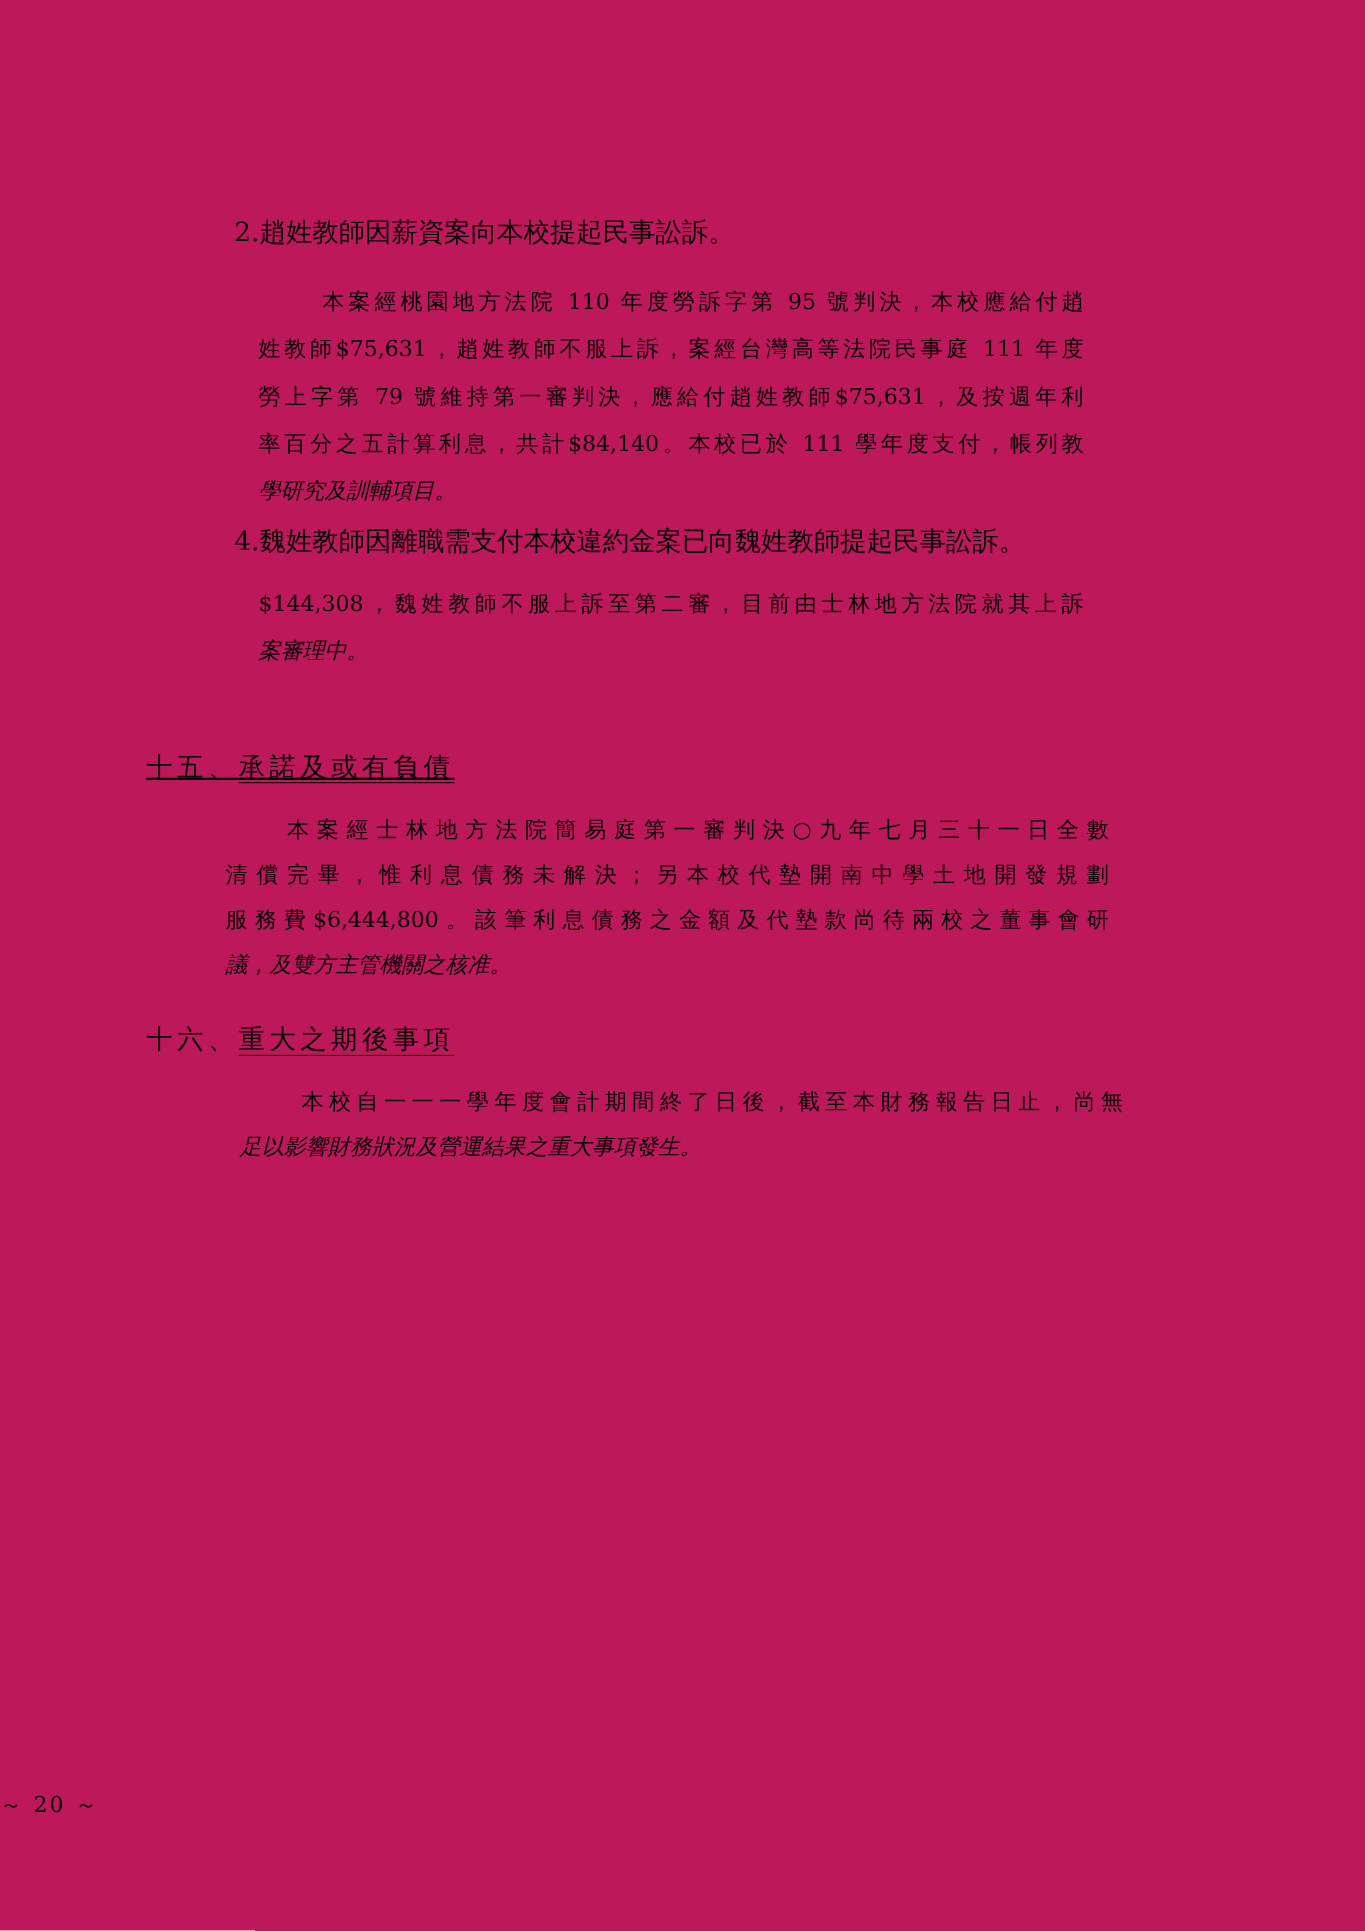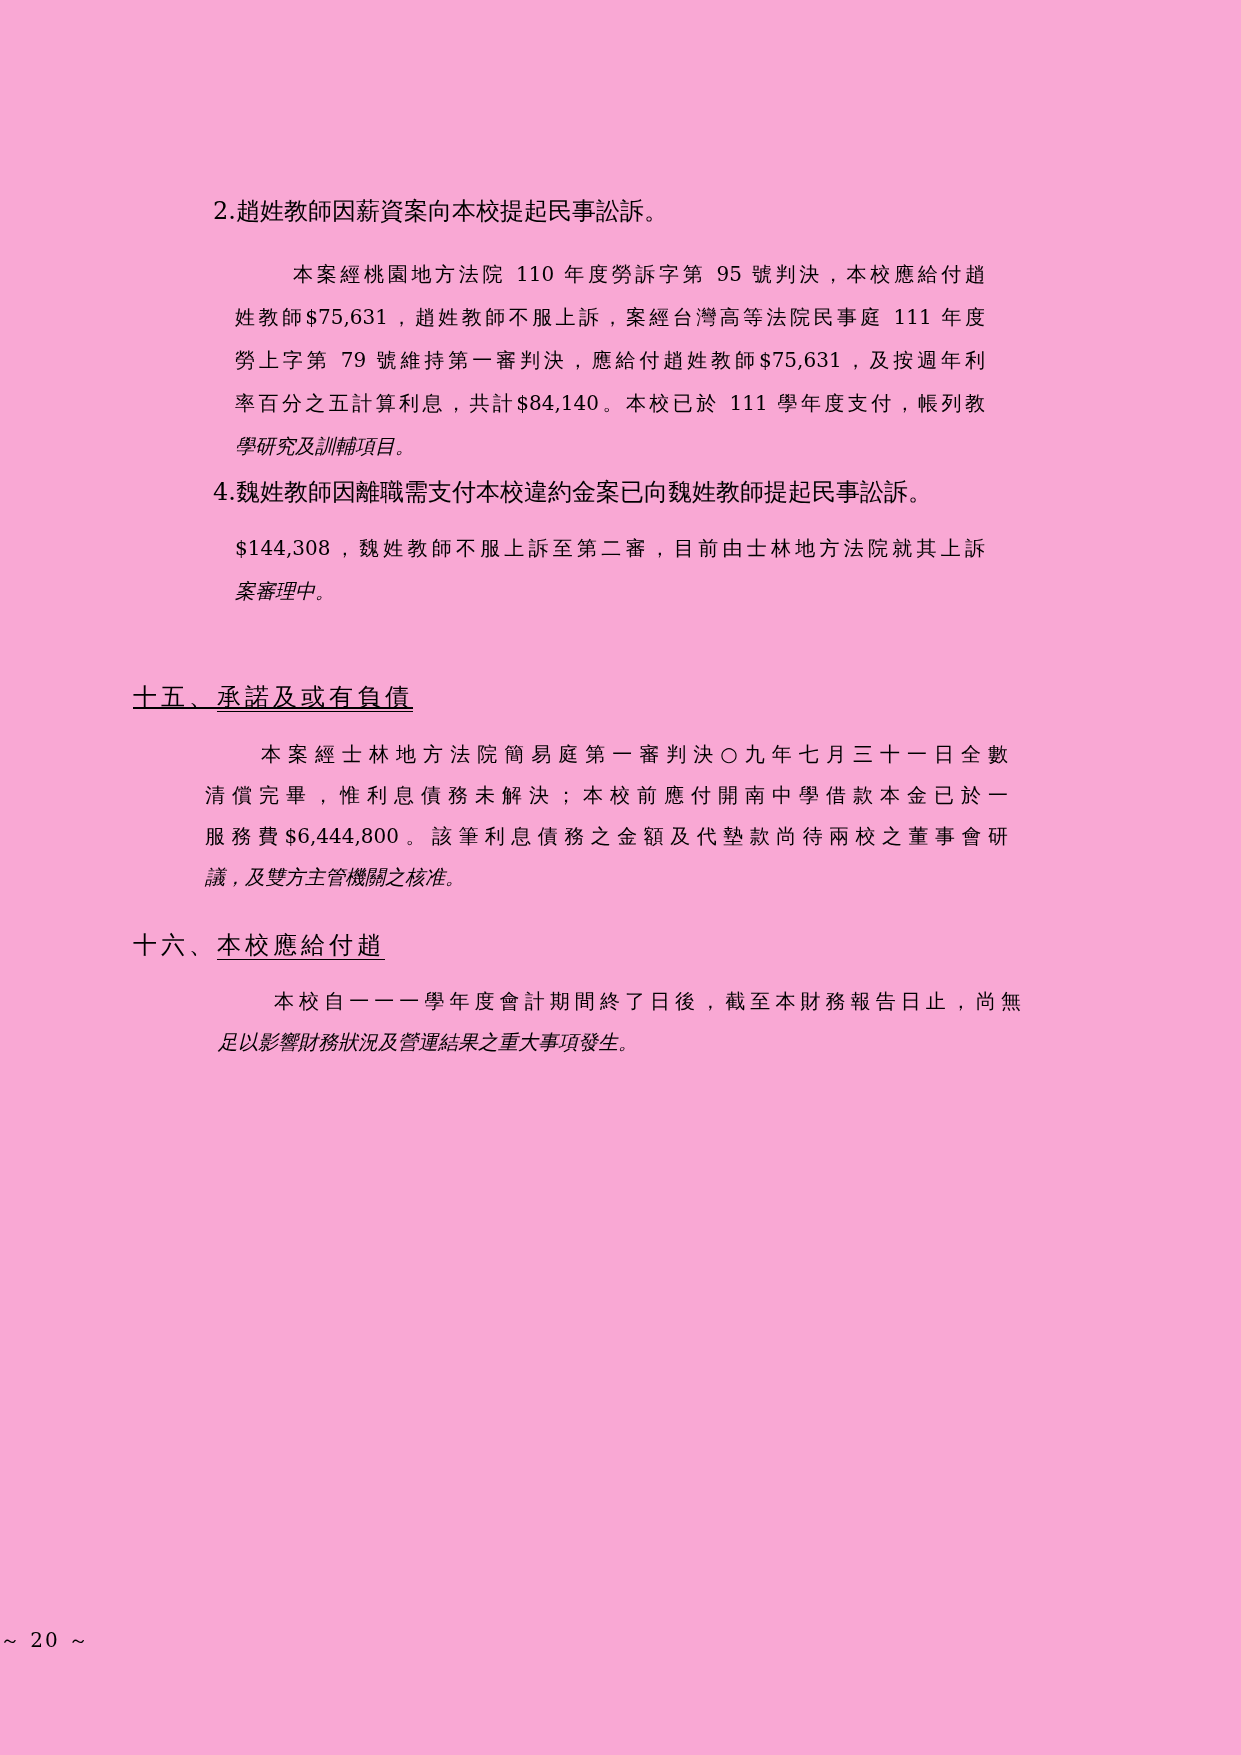--- a/index.html
+++ b/index.html
@@ -1,20 +1,20 @@
 <!DOCTYPE html>
 <html><head>
 <meta charset="utf-8">
 <style>
   html, body { margin: 0; padding: 0; background: #ffffff; }
   .page {
     position: relative;
     width: 1241px;
     height: 1755px;
-    background: #f9a8d4;
+    background: #be185d;
     color: #000000;
     font-family: "DejaVu Serif", "Liberation Serif", serif;
     overflow: hidden;
   }
   .item-title {
     position: absolute;
     left: 213px;
     font-size: 24px;
     line-height: 43px;
     white-space: nowrap;
@@ -78,27 +78,27 @@
     <div class="ln">$144,308，魏姓教師不服上訴至第二審，目前由士林地方法院就其上訴</div>
     <div class="ln last">案審理中。</div>
   </div>
 
   <div class="heading h-15">
     <span>十五、</span><span class="u">承諾及或有負債</span>
   </div>
 
   <div class="para sect p-15">
     <div class="ln fs">本案經士林地方法院簡易庭第一審判決○九年七月三十一日全數</div>
-    <div class="ln">清償完畢，惟利息債務未解決；本校前應付開南中學借款本金已於一</div>
+    <div class="ln">清償完畢，惟利息債務未解決；另本校代墊開南中學土地開發規劃</div>
     <div class="ln">服務費$6,444,800。該筆利息債務之金額及代墊款尚待兩校之董事會研</div>
     <div class="ln last">議，及雙方主管機關之核准。</div>
   </div>
 
   <div class="heading h-16">
-    <span>十六、</span><span class="u">本校應給付趙</span>
+    <span>十六、</span><span class="u">重大之期後事項</span>
   </div>
 
   <div class="para sect p-16">
     <div class="ln fs">本校自一一一學年度會計期間終了日後，截至本財務報告日止，尚無</div>
     <div class="ln last">足以影響財務狀況及營運結果之重大事項發生。</div>
   </div>
 
   <div class="footer">～ 20 ～</div>
 
 </div>

